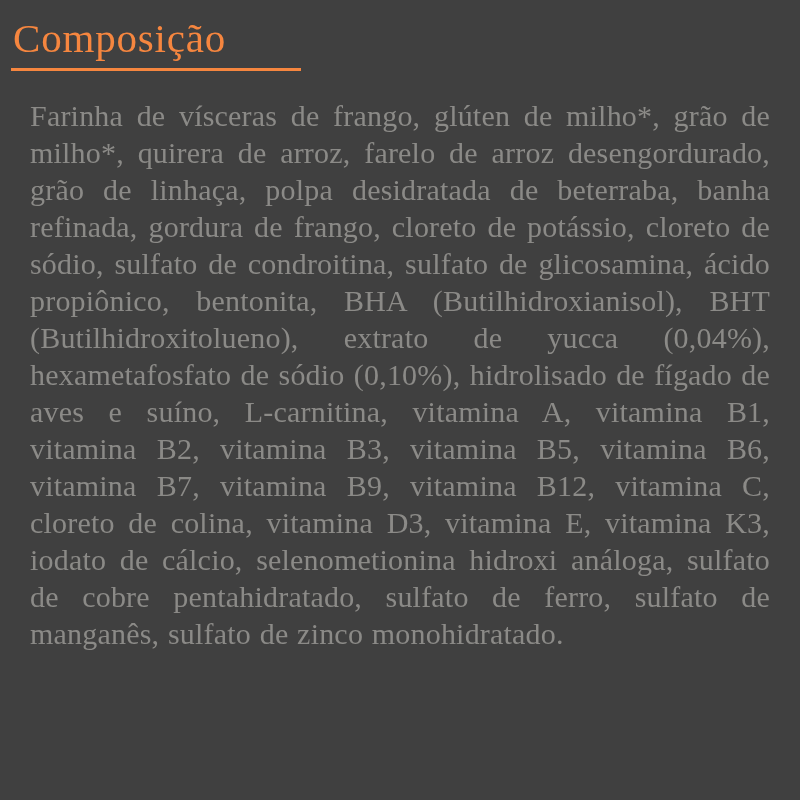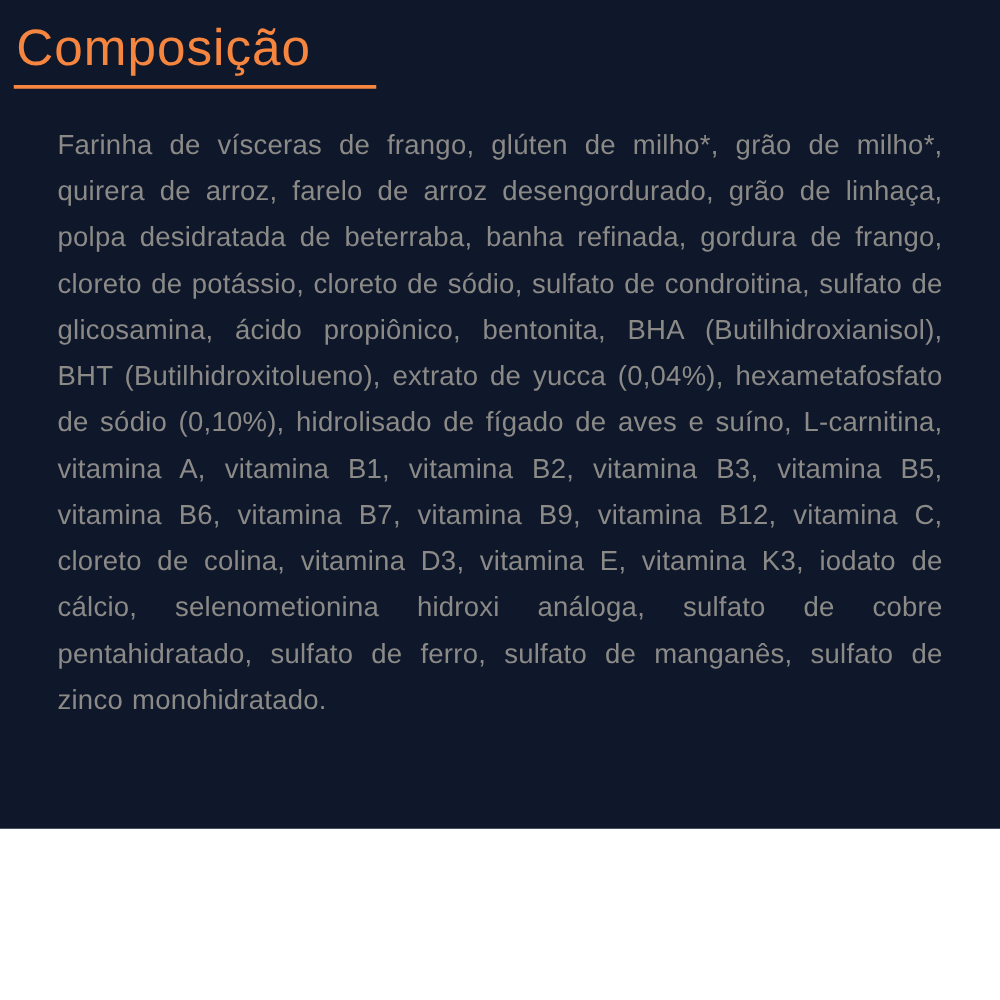--- a/index.html
+++ b/index.html
@@ -8,23 +8,24 @@
   }
   body {
     width: 800px;
     height: 800px;
     overflow: hidden;
     font-family: "Liberation Sans", sans-serif;
   }
   .page {
     position: relative;
     width: 800px;
-    height: 663px;
-    background: #0f172a;
+    height: 800px;
+    background: #404040;
     box-sizing: border-box;
+    font-family: Liberation Serif, serif;
   }
   .page-header {
     padding: 13px 0 0 13px;
   }
   .page-title {
     margin: 0;
     font-size: 41px;
     font-weight: 400;
     line-height: 50px;
     letter-spacing: 0.8px;
@@ -34,22 +35,22 @@
     width: 290px;
     height: 3px;
     margin: 5px 0 0 -2px;
     background: #F6863F;
     border: none;
   }
   .content {
     padding: 0 30px;
   }
   .body-text {
-    margin: 16px;
-    font-size: 22px;
+    margin: 0;
+    font-size: 30px;
     line-height: 37px;
     letter-spacing: 0.2px;
     color: #8B8A87;
     text-align: justify;
     text-justify: inter-word;
     word-spacing: 1px;
   }
   .ingredients-paragraph {
     margin-top: 26px;
   }

